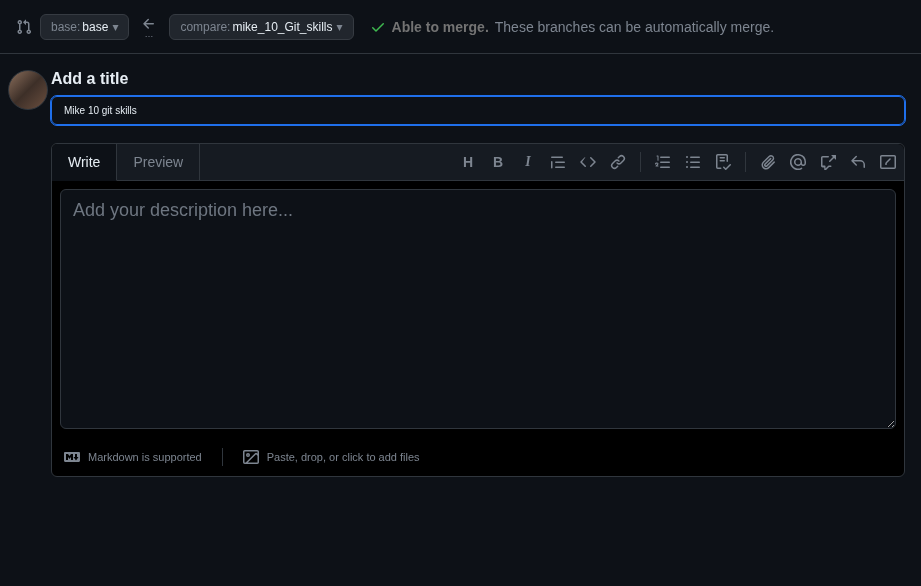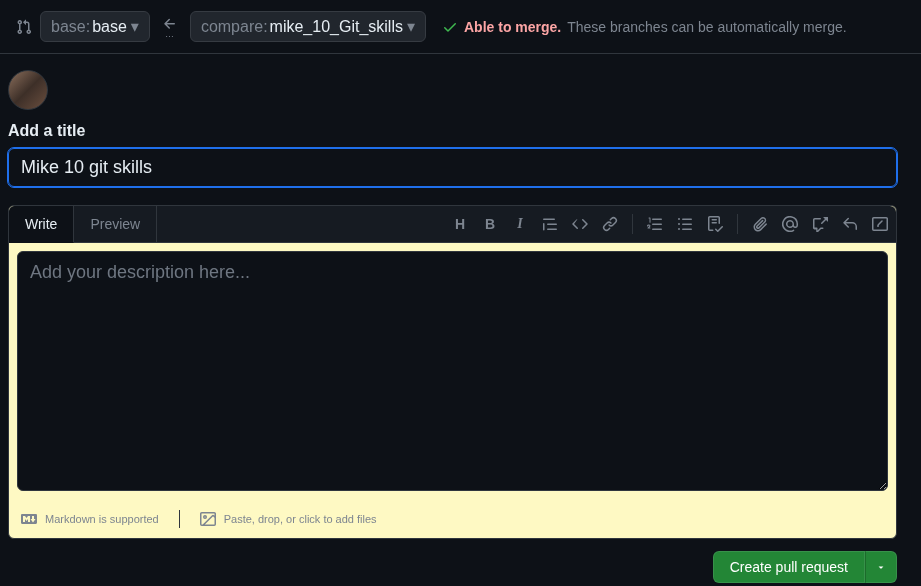--- a/index.html
+++ b/index.html
@@ -19,42 +19,41 @@
   align-items: center;
   padding: 0 16px;
   gap: 8px;
 }
 .compare-icon { color: #7d8590; display: flex; }
 .branch-btn {
   background: #21262d;
   border: 1px solid #363b42;
   border-radius: 6px;
   color: #c9d1d9;
-  font-size: 16px;
+  font-size: 12px;
   padding: 5px 10px;
   display: flex;
   align-items: center;
   gap: 2px;
   cursor: pointer;
 }
 .branch-btn .label { color: #7d8590; }
 .branch-btn .value { color: #e6edf3; }
 .branch-btn .caret { margin-left: 2px; color: #7d8590; }
 .arrow-wrap { color: #7d8590; display: flex; flex-direction: column; align-items: center; padding: 0 4px; }
 .arrow-wrap .dots { font-size: 9px; line-height: 6px; letter-spacing: 1px; margin-top: -1px; }
 .merge-status { display: flex; align-items: center; gap: 6px; margin-left: 8px; }
 .check { color: #3fb950; display: flex; }
-.merge-able { color: #fca5a5; font-weight: 600; }
+.merge-able { color: #737373; font-weight: 600; }
 .merge-msg { color: #7d8590; }
 
 .content {
   display: flex;
-  padding: 16px 24px 0 8px;
-  gap: 12px;
-  flex-direction: column;
+  padding: 16px 16px 0 8px;
+  gap: 3px;
 }
 .avatar {
   width: 40px; height: 40px;
   border-radius: 50%;
   background: linear-gradient(135deg, #8b6f5c 0%, #3d2f28 50%, #6b4f3f 100%);
   flex-shrink: 0;
   border: 1px solid #30363d;
 }
 .main { flex: 1; }
 .section-label {
@@ -64,27 +63,27 @@
   color: #e6edf3;
 }
 .title-input {
   width: 100%;
   background: #0d1117;
   border: 1px solid #1f6feb;
   outline: 1px solid #1f6feb;
   border-radius: 6px;
   color: #e6edf3;
   padding: 8px 12px;
-  font-size: 18px;
+  font-size: 10px;
   margin-bottom: 18px;
 }
 .desc-box {
   border: 1px solid #30363d;
   border-radius: 6px;
-  background: #fef9c3;
+  background: #000000;
   margin-bottom: 12px;
 }
 .tab-row {
   display: flex;
   align-items: center;
   background: #161b22;
   border-top-left-radius: 6px;
   border-top-right-radius: 6px;
   border-bottom: 1px solid #30363d;
   padding-right: 8px;
@@ -302,25 +301,15 @@
         <span class="footer-sep"></span>
         <div class="footer-item">
           <svg width="16" height="16" viewBox="0 0 16 16" fill="currentColor">
               <path d="M16 13.25A1.75 1.75 0 0 1 14.25 15H1.75A1.75 1.75 0 0 1 0 13.25V2.75C0 1.784.784 1 1.75 1h12.5c.966 0 1.75.784 1.75 1.75ZM1.75 2.5a.25.25 0 0 0-.25.25v10.5c0 .138.112.25.25.25h.94l9.1-9.1a1.75 1.75 0 0 1 2.475 0l.21.21V2.75a.25.25 0 0 0-.25-.25Zm12.5 11a.25.25 0 0 0 .25-.25V6.73l-1.27-1.27a.25.25 0 0 0-.354 0L4.81 13.5ZM7 6a2 2 0 1 1-4 0 2 2 0 0 1 4 0ZM5.5 6a.5.5 0 1 0-1 0 .5.5 0 0 0 1 0Z"></path>
             </svg>
           <span>Paste, drop, or click to add files</span>
         </div>
       </div>
     </div>
 
-    <div class="actions">
-      <div class="create-btn-group">
-        <button class="create-btn">Create pull request</button>
-        <button class="create-btn-drop">
-          <svg width="10" height="10" viewBox="0 0 16 16" fill="currentColor">
-              <path d="m4.427 7.427 3.396 3.396a.25.25 0 0 0 .354 0l3.396-3.396A.25.25 0 0 0 11.396 7H4.604a.25.25 0 0 0-.177.427Z"></path>
-            </svg>
-        </button>
-      </div>
-    </div>
 
   </div>
 </div>
 
 </body></html>

